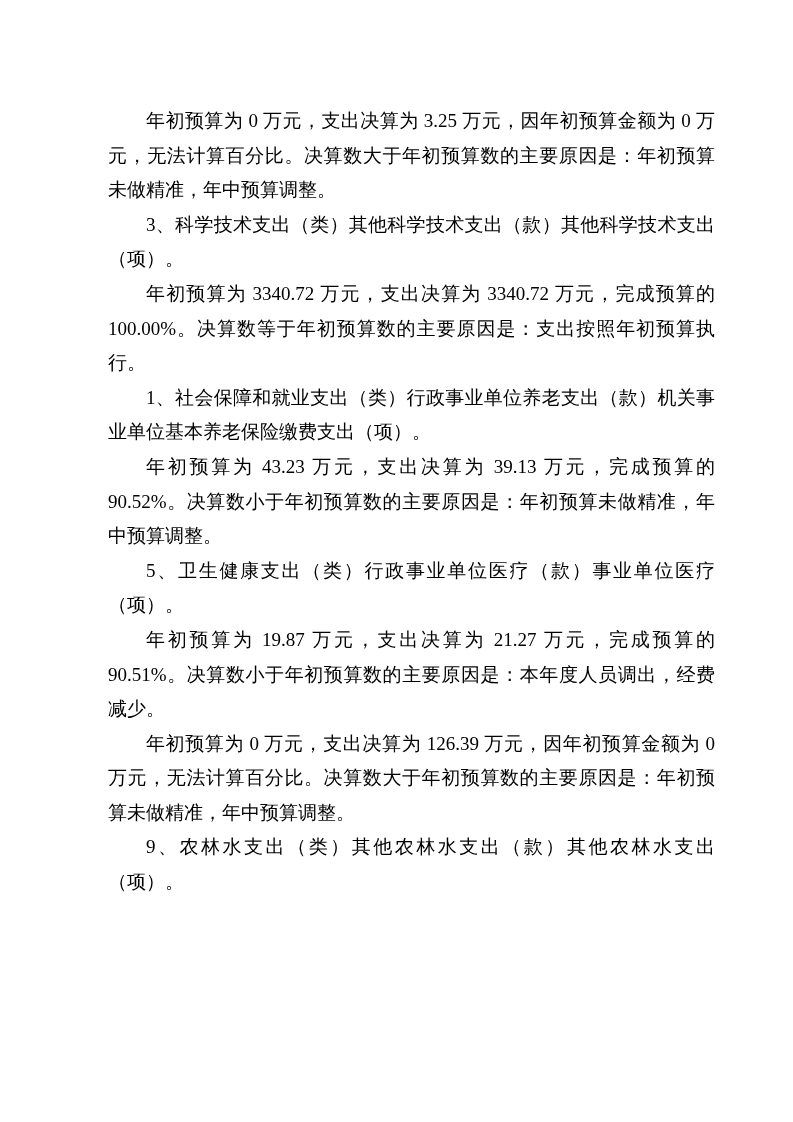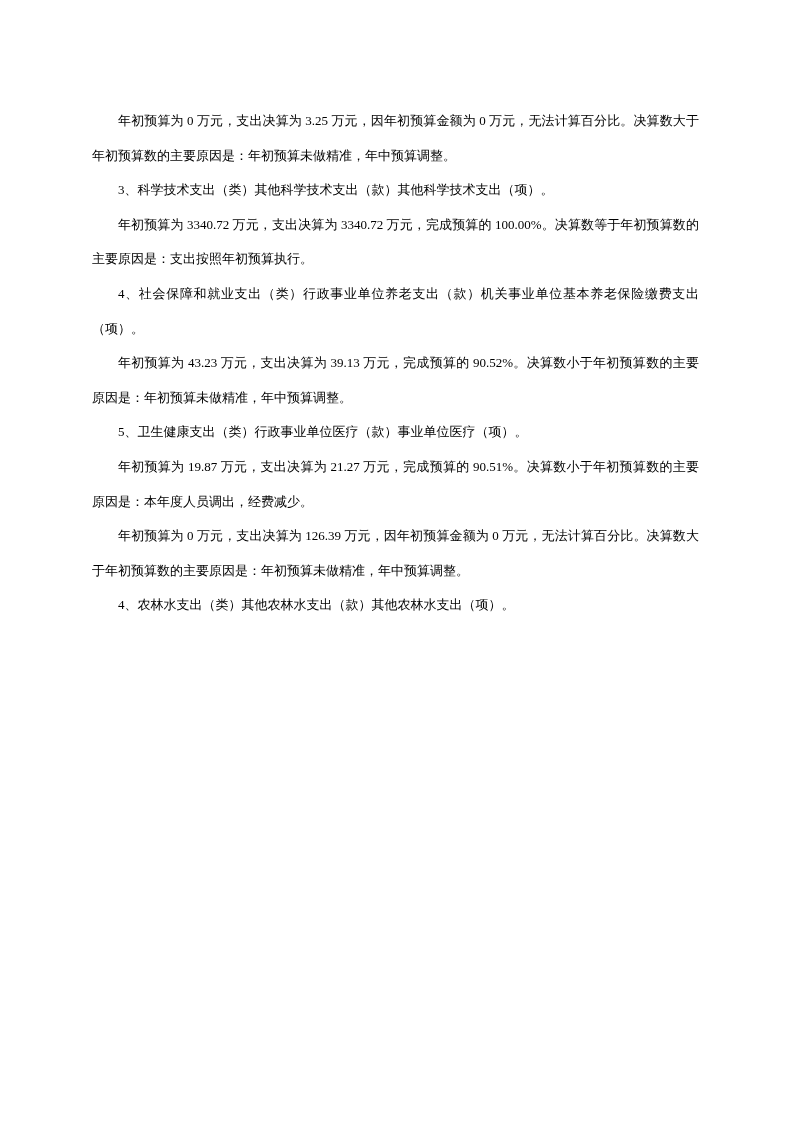--- a/index.html
+++ b/index.html
@@ -14,23 +14,23 @@
     margin: 0 auto;
     background: #ffffff;
     color: #000000;
     overflow: hidden;
     box-sizing: border-box;
     font-family: "Liberation Serif", "DejaVu Serif", serif;
   }
   .doc-body {
     position: absolute;
     top: 104px;
-    left: 92px;
+    left: 108px;
     width: 607px;
-    font-size: 13px;
+    font-size: 19px;
     line-height: 34.6px;
     text-align: justify;
     text-justify: inter-character;
     letter-spacing: 0;
     word-break: normal;
     overflow-wrap: break-word;
   }
   .doc-body p {
     margin: 0;
     padding: 0;
@@ -38,20 +38,20 @@
   }
 </style>
 </head>
 <body>
 
 <div class="page">
   <div class="doc-body">
     <p>年初预算为 0 万元，支出决算为 3.25 万元，因年初预算金额为 0 万元，无法计算百分比。决算数大于年初预算数的主要原因是：年初预算未做精准，年中预算调整。</p>
     <p>3、科学技术支出（类）其他科学技术支出（款）其他科学技术支出（项）。</p>
     <p>年初预算为 3340.72 万元，支出决算为 3340.72 万元，完成预算的 100.00%。决算数等于年初预算数的主要原因是：支出按照年初预算执行。</p>
-    <p>4、社会保障和就业支出（类）行政事业单位养老支出（款）机关事业单位基本养老保险缴费支出（项）。</p>
+    <p>1、社会保障和就业支出（类）行政事业单位养老支出（款）机关事业单位基本养老保险缴费支出（项）。</p>
     <p>年初预算为 43.23 万元，支出决算为 39.13 万元，完成预算的 90.52%。决算数小于年初预算数的主要原因是：年初预算未做精准，年中预算调整。</p>
     <p>5、卫生健康支出（类）行政事业单位医疗（款）事业单位医疗（项）。</p>
     <p>年初预算为 19.87 万元，支出决算为 21.27 万元，完成预算的 90.51%。决算数小于年初预算数的主要原因是：本年度人员调出，经费减少。</p>
     <p>年初预算为 0 万元，支出决算为 126.39 万元，因年初预算金额为 0 万元，无法计算百分比。决算数大于年初预算数的主要原因是：年初预算未做精准，年中预算调整。</p>
-    <p>4、农林水支出（类）其他农林水支出（款）其他农林水支出（项）。</p>
+    <p>9、农林水支出（类）其他农林水支出（款）其他农林水支出（项）。</p>
   </div>
 </div>
 
 </body></html>

